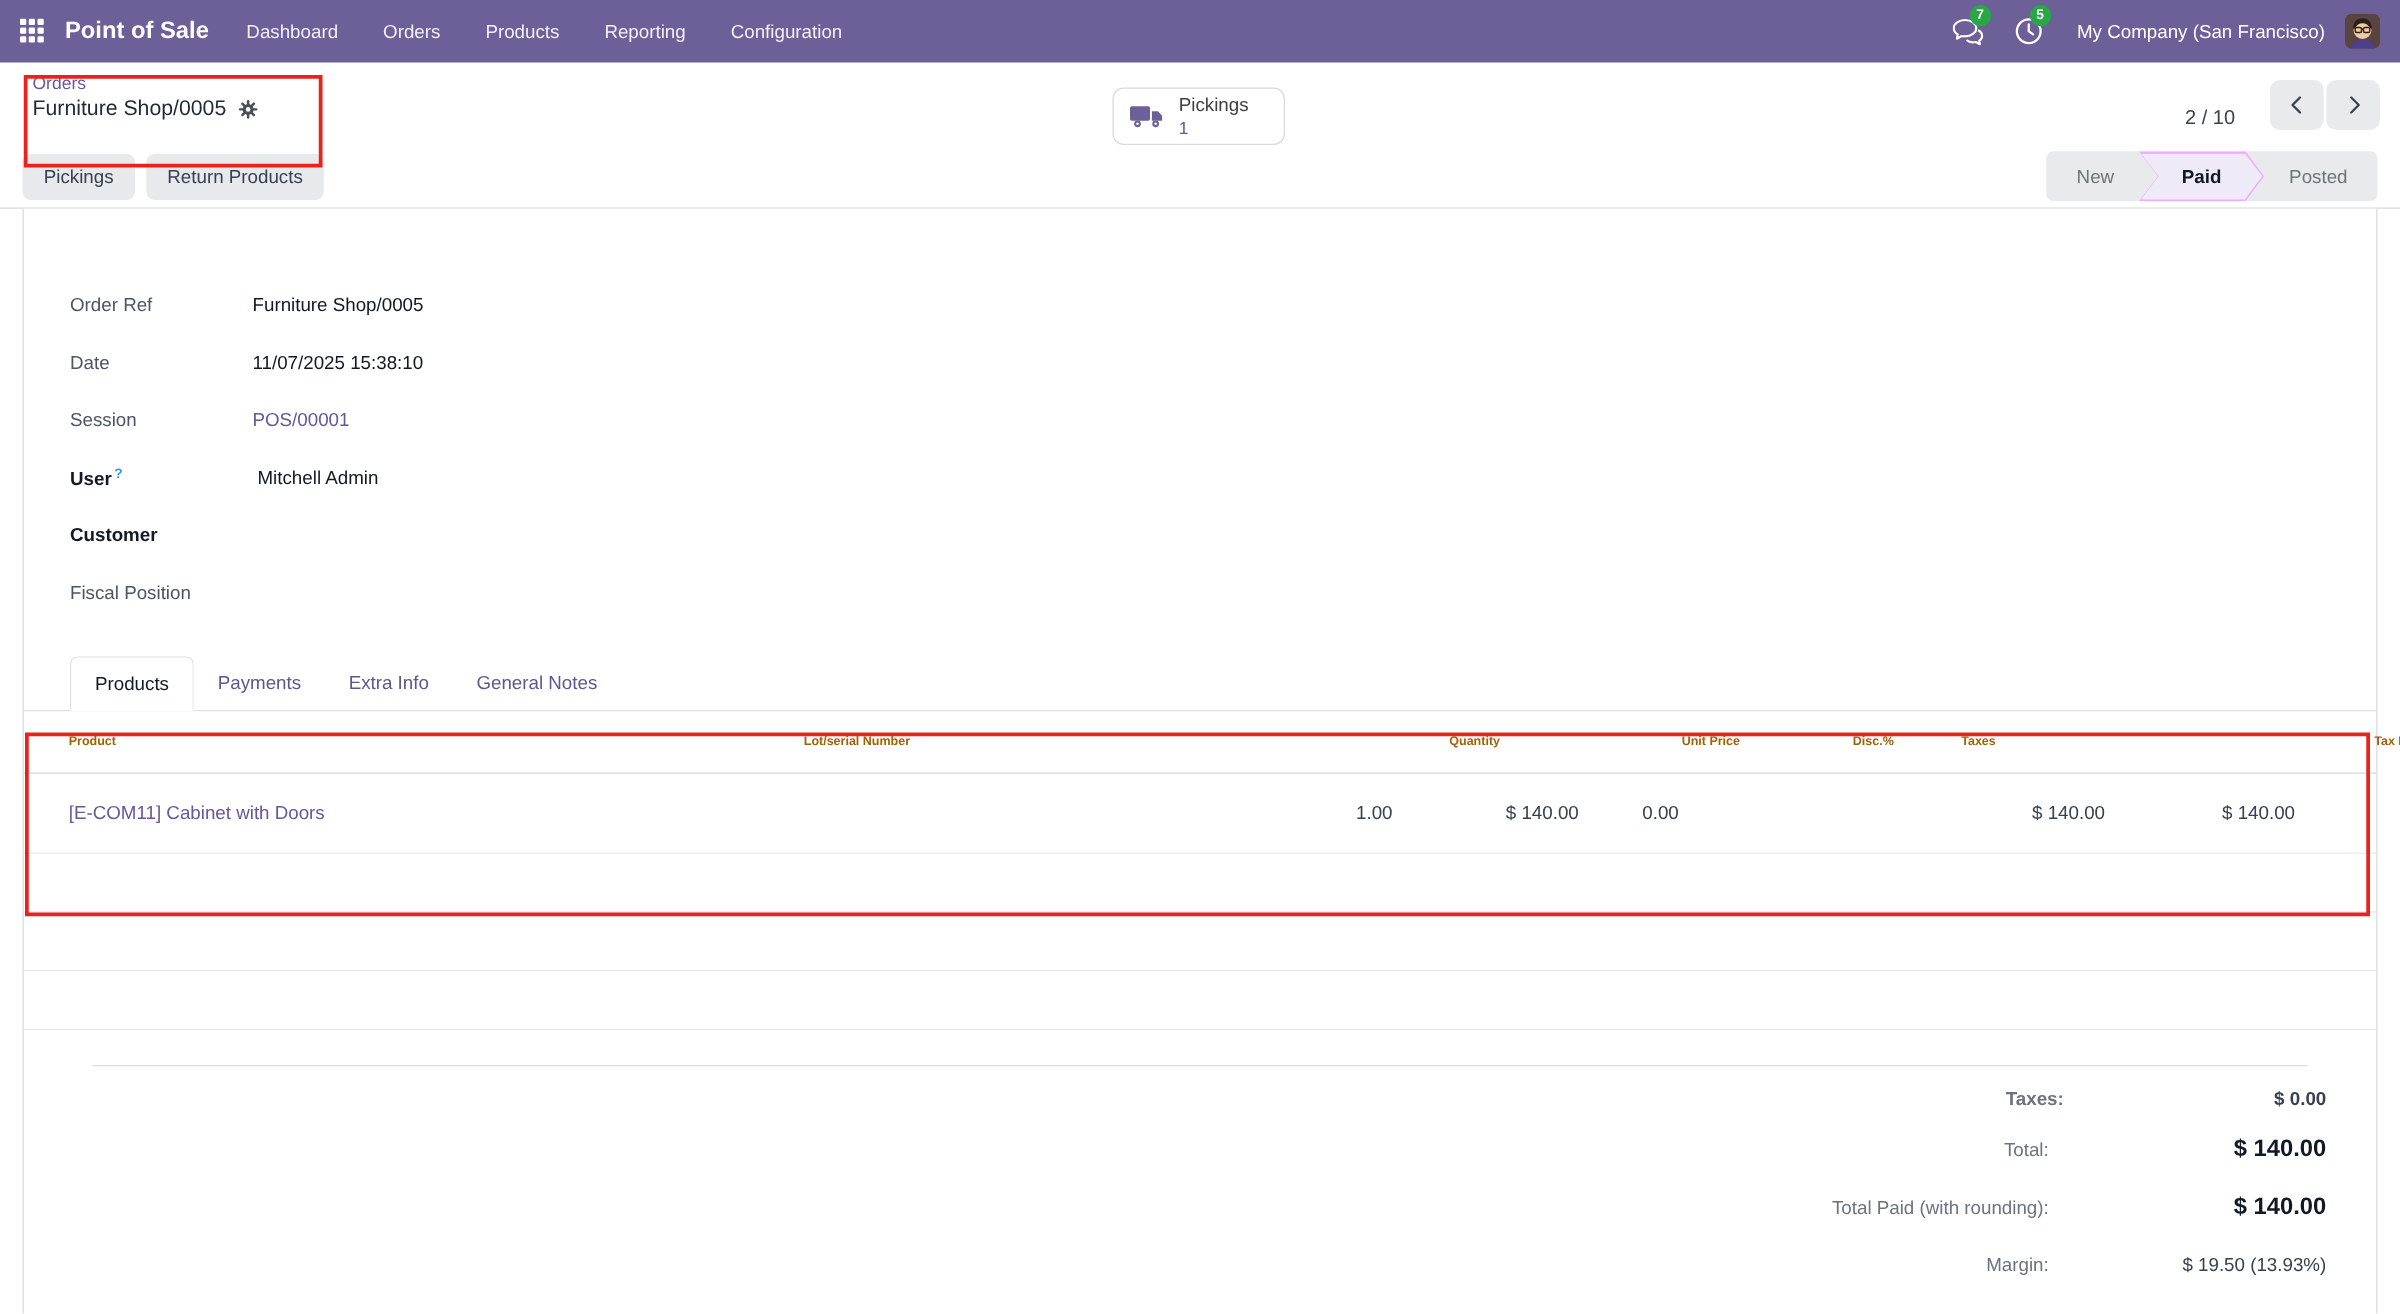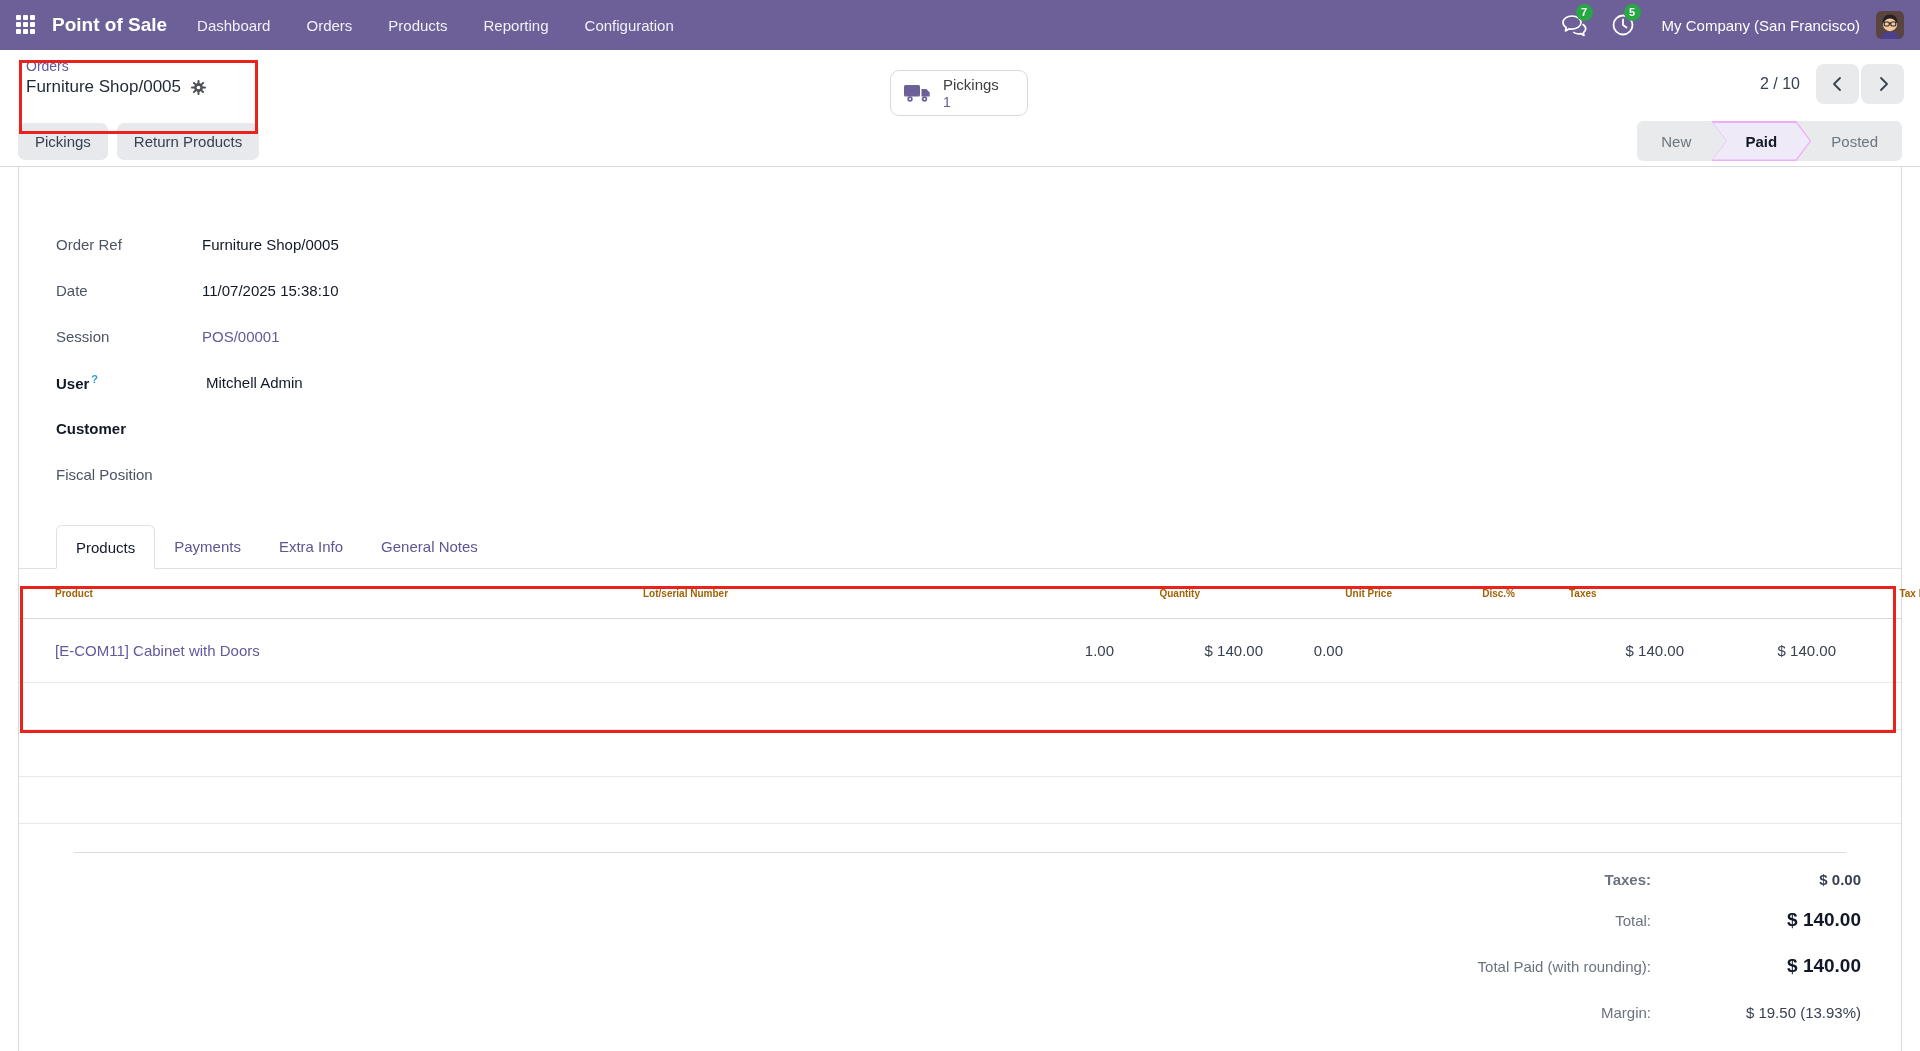--- a/index.html
+++ b/index.html
@@ -30,21 +30,21 @@
   .bc-current { font-size:17px; color:#1f2937; }
   .gear-btn { cursor:pointer; display:flex; align-items:center; }
 
   .stat-button { position:absolute; left:890px; top:20px; height:46px; width:138px;
                  border:1px solid #d8dadd; border-radius:9px; background:#fff; display:flex;
                  align-items:center; padding:0 12px; gap:10px; cursor:pointer; }
   .stat-text { display:flex; flex-direction:column; line-height:1.15; }
   .stat-label { font-size:15px; color:#404040; }
   .stat-value { font-size:14px; color:#65589b; }
 
-  .pager { position:absolute; right:16px; top:14px; display:flex; align-items:center; gap:16px; }
+  .pager { position:absolute; right:16px; top:14px; display:flex; align-items:flex-end; gap:28px; }
   .pager-count { font-size:16px; color:#374151; }
   .pager-btns { display:flex; gap:2px; }
   .pager-btn { width:43px; height:40px; background:#e9eaec; border:none; border-radius:8px;
                display:flex; align-items:center; justify-content:center; cursor:pointer; }
 
   
   .action-row { height:51px; display:flex; align-items:center; padding:0 18px;
                 border-bottom:1px solid #d8dadd; }
   .btn-light { background:#e7e9ec; border:none; border-radius:7px; height:37px; padding:0 17px;
                font-size:15px; color:#374151; font-family:inherit; cursor:pointer; margin-right:9px; }
@@ -81,21 +81,21 @@
   .trow-data { height:64px; border-bottom:1px solid #e7e9eb; font-size:15px; color:#374151; }
   .empty-row { height:47px; border-bottom:1px solid #e7e9eb; }
   .num { text-align:right; }
   .cell-taxes { padding-left:11px; text-align:left; }
   .cell-icon { display:flex; justify-content:flex-end; padding-right:22px; cursor:pointer; }
 
   .totals-sep { margin:28px 55px 0 55px; border-top:1px solid #d9dbde; }
   .totals { padding:8px 40px 0 0; }
   .total-row { display:flex; justify-content:flex-end; align-items:center; }
   .total-row.small { height:36px;font-weight:bold; }
-  .total-row.big { height:46px; }
+  .total-row.big { height:46px;gap:12px; }
   .total-label { font-size:15px; color:#6b7280; }
   .total-value { width:210px; text-align:right; font-size:15px; color:#374151; }
   .total-value.bold { font-size:19px; font-weight:700; color:#111827; }
 
   
   .annotation { position:absolute; border:3px solid #e8231d; pointer-events:none; z-index:50; }
   .ann-breadcrumb { left:19px; top:60px; width:239px; height:74px; }
   .ann-table { left:20px; top:586px; width:1876px; height:147px; }
 </style>
 </head>

